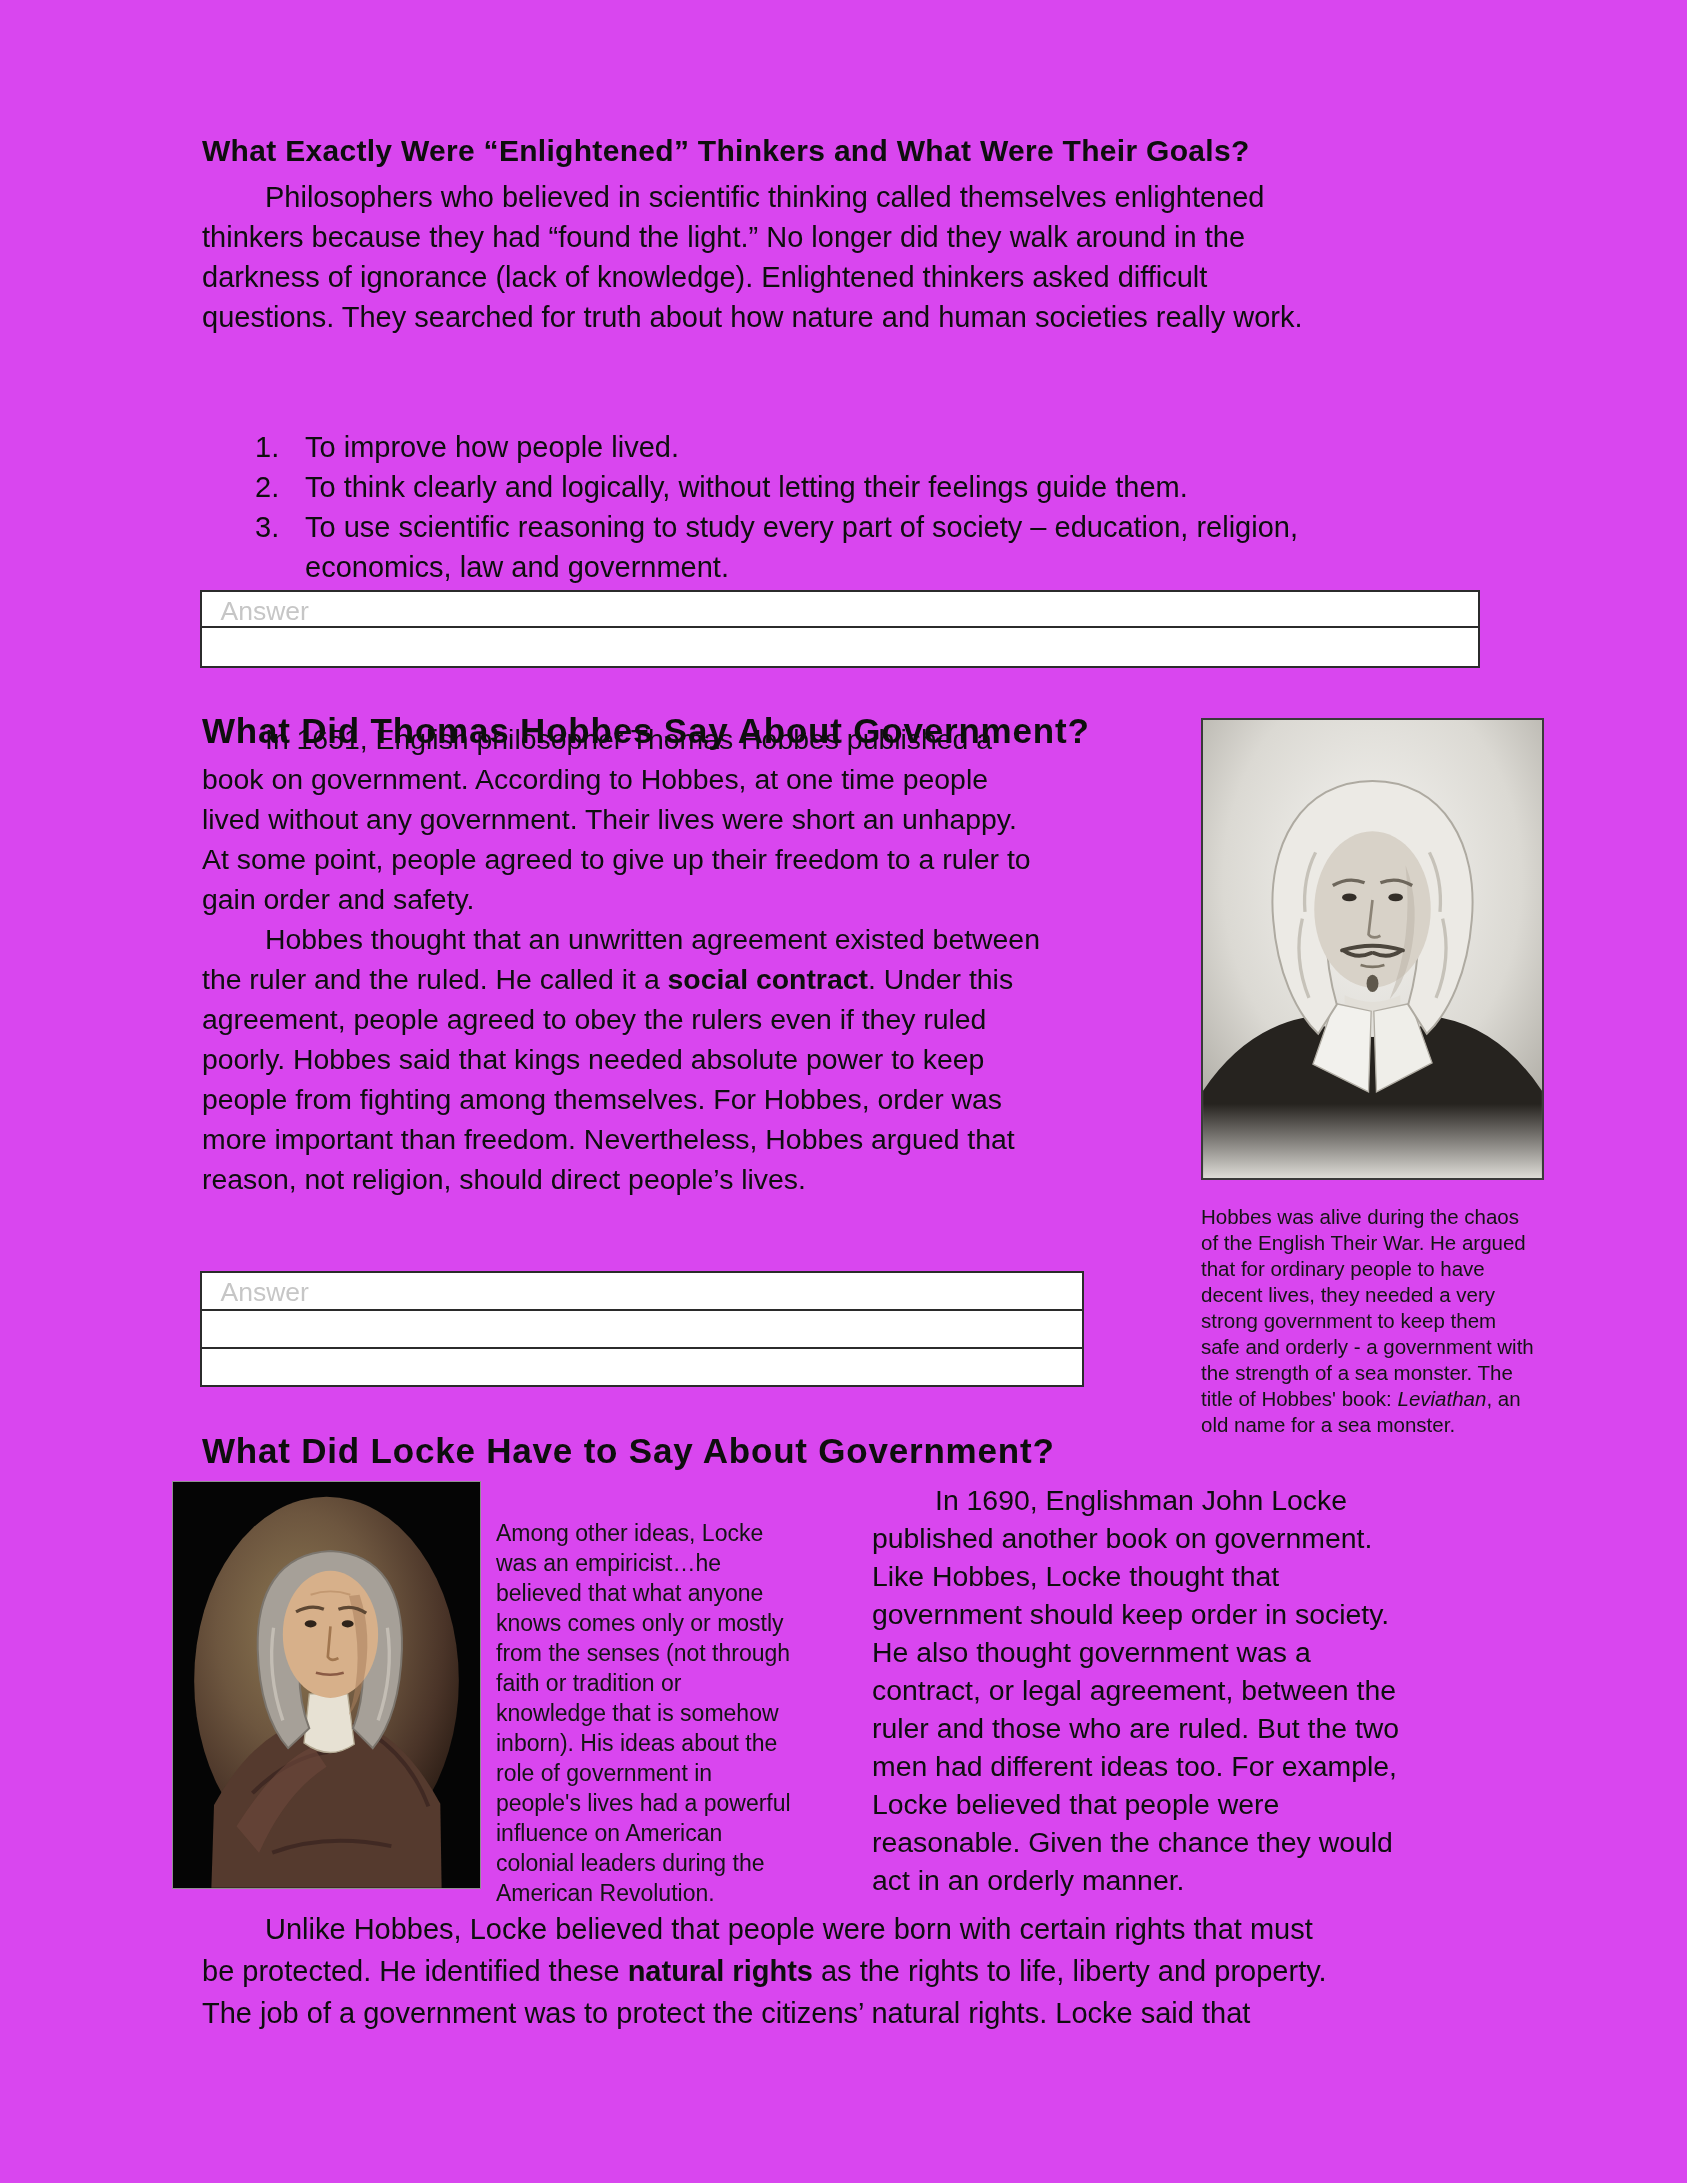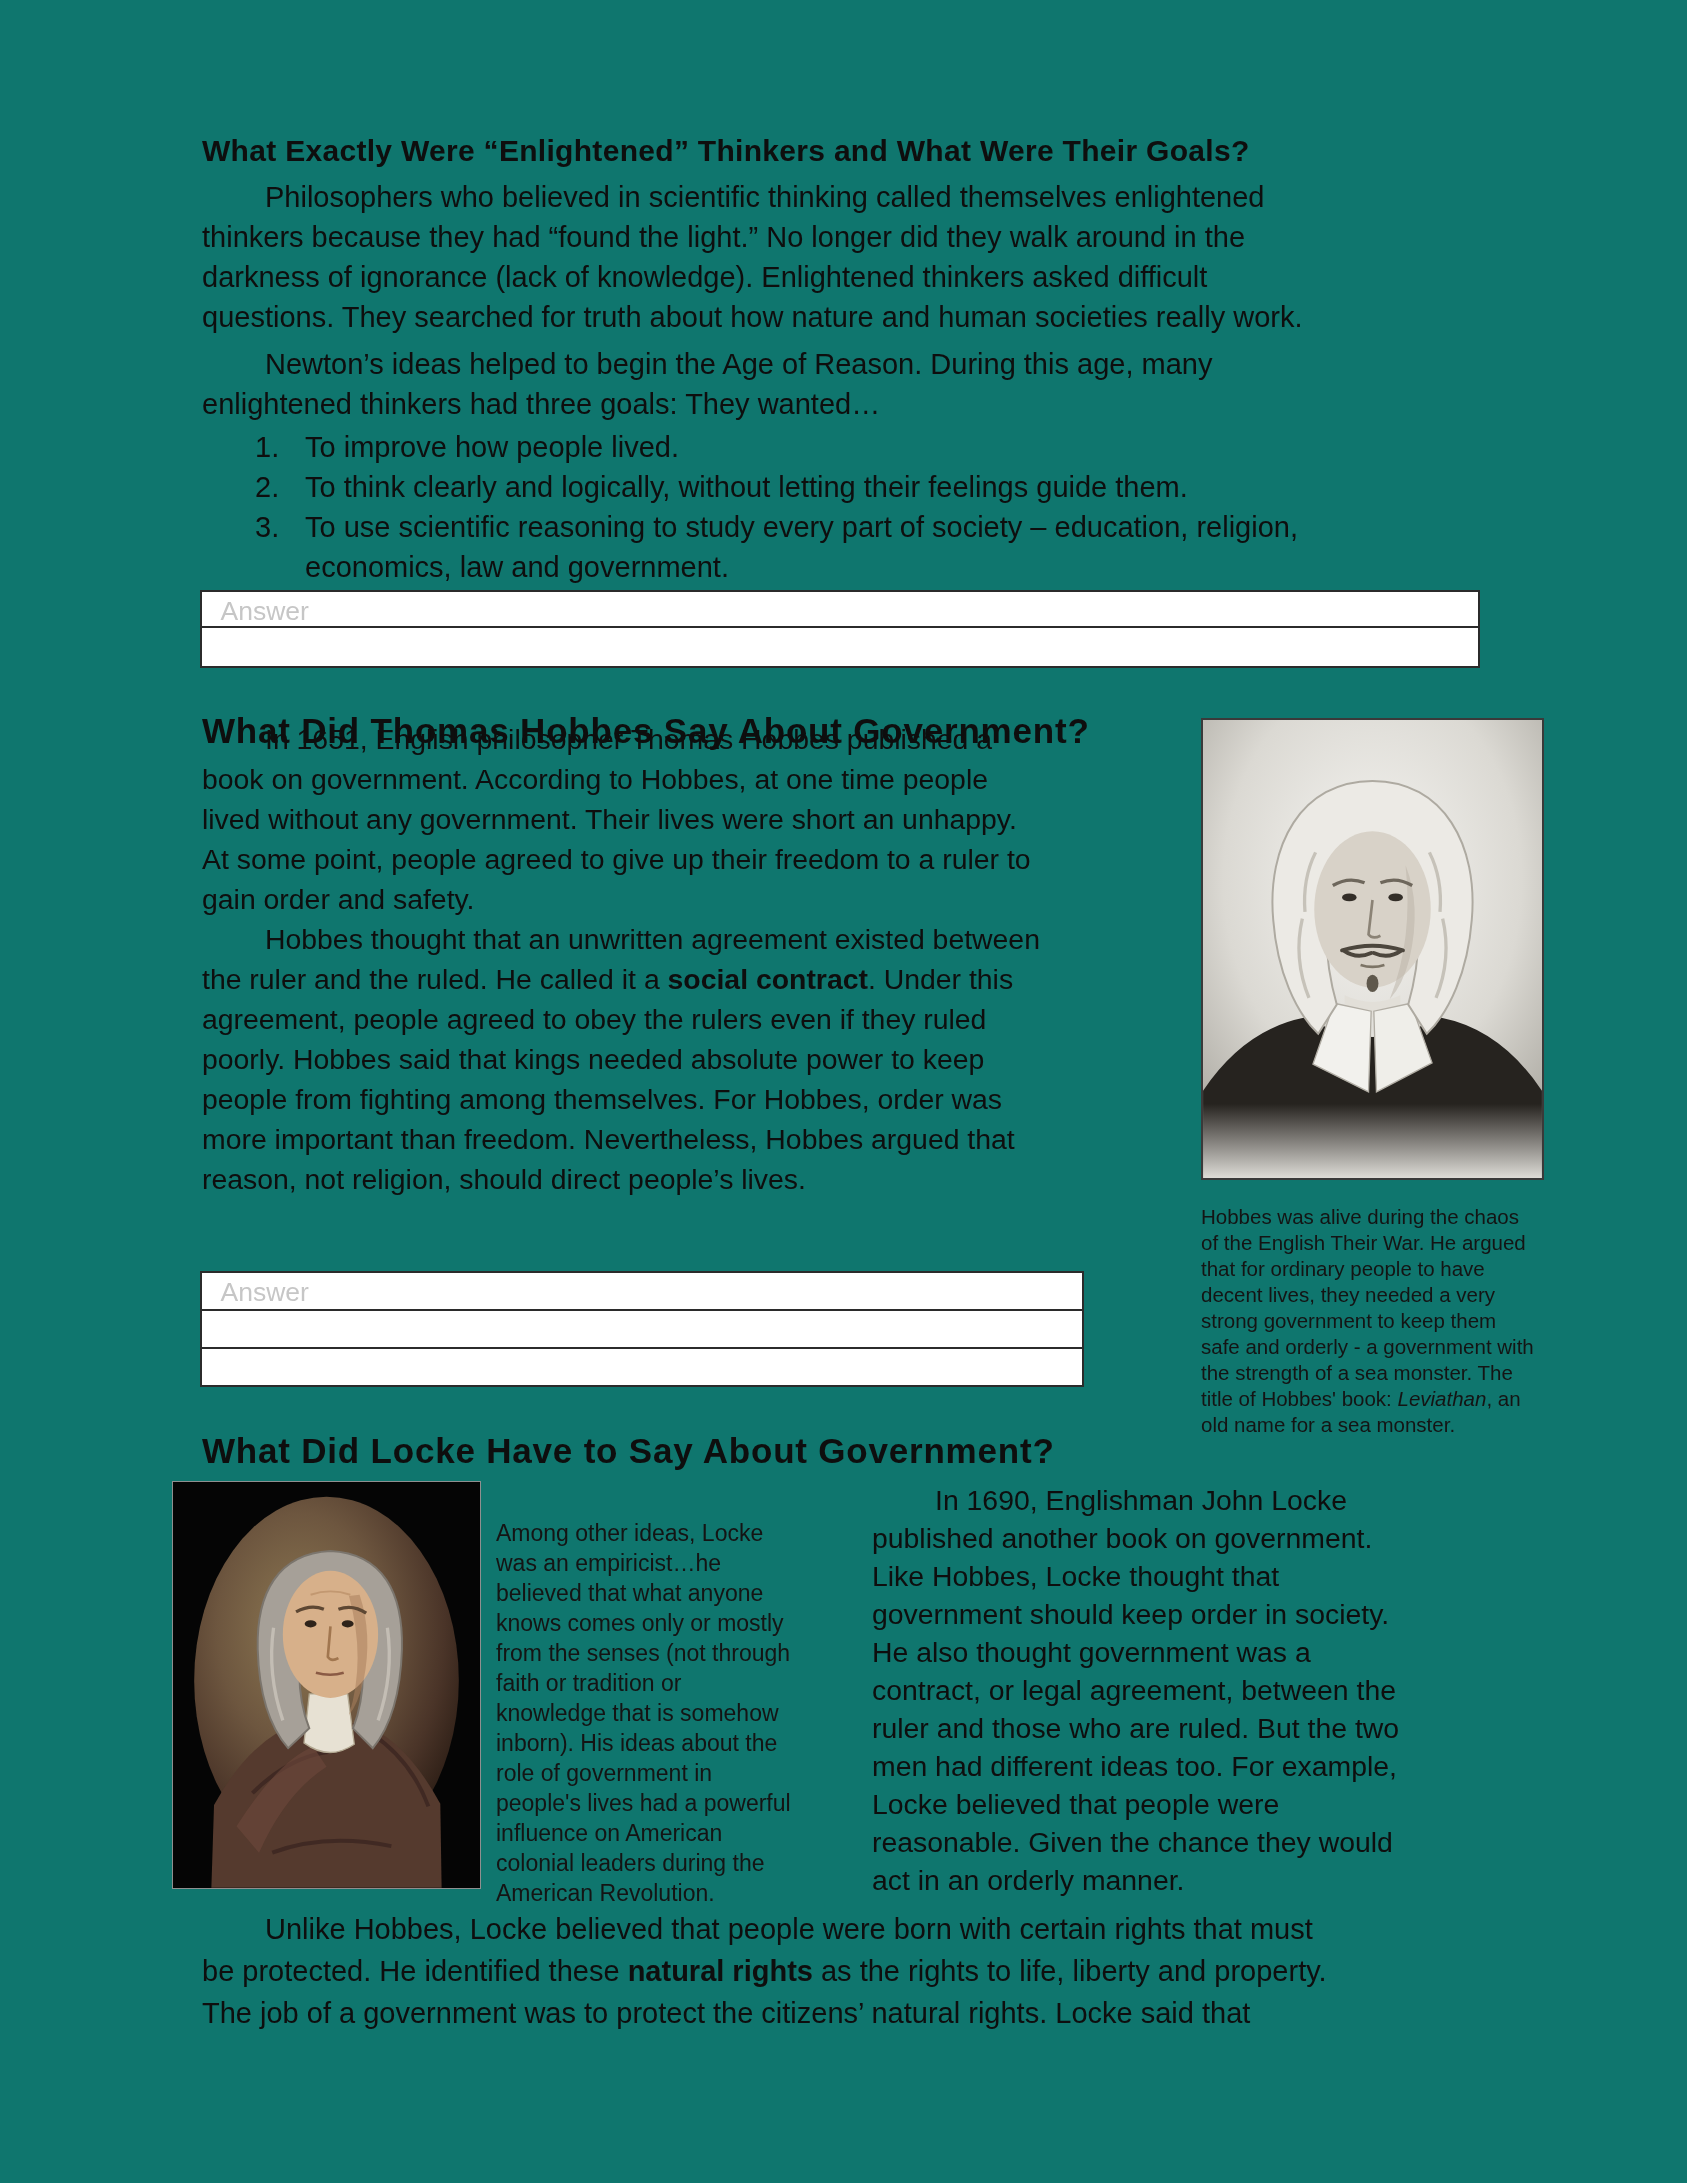--- a/index.html
+++ b/index.html
@@ -1,19 +1,19 @@
 <!DOCTYPE html>
 <html style="font-size:10.6px"><head>
 <meta charset="utf-8">
 <style>
   html,body{margin:0;padding:0;background:#e9e9e9;}
   .page{
     position:relative;
     width:1687px;height:2183px;
-    background:#0f766e;
+    background:#d946ef;
     font-family:"Liberation Sans", sans-serif;
     color:#0e0e0e;
     overflow:hidden;
   }
   .abs{position:absolute;}
   .h1{
     left:202px;top:134px;width:1323px;
     font-size:30px;font-weight:bold;letter-spacing:0.3px;
   }
   .h2{
@@ -77,22 +77,20 @@
 </head>
 <body>
 
 <div class="page">
 
   <div class="abs h1">What Exactly Were “Enlightened” Thinkers and What Were Their Goals?</div>
   <div class="abs bodytext p1">Philosophers who believed in scientific thinking called themselves enlightened
 thinkers because they had “found the light.” No longer did they walk around in the
 darkness of ignorance (lack of knowledge). Enlightened thinkers asked difficult
 questions. They searched for truth about how nature and human societies really work.</div>
-  <div class="abs bodytext p2">Newton’s ideas helped to begin the Age of Reason. During this age, many
-enlightened thinkers had three goals: They wanted…</div>
 
   <div class="abs goal-list">
     <div class="goal">
       <span class="goal-num">1.</span>
       <span class="goal-text">To improve how people lived.</span>
     </div>
     <div class="goal">
       <span class="goal-num">2.</span>
       <span class="goal-text">To think clearly and logically, without letting their feelings guide them.</span>
     </div>

